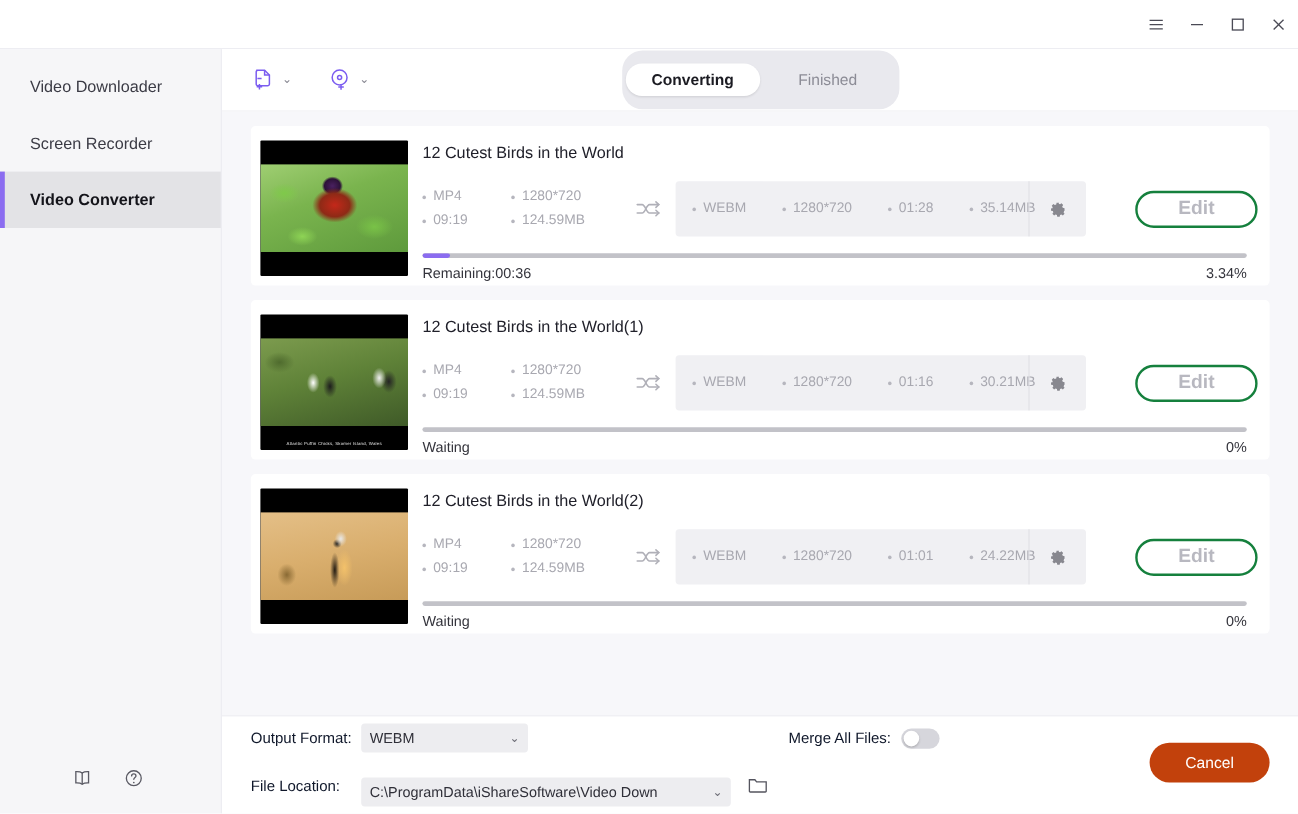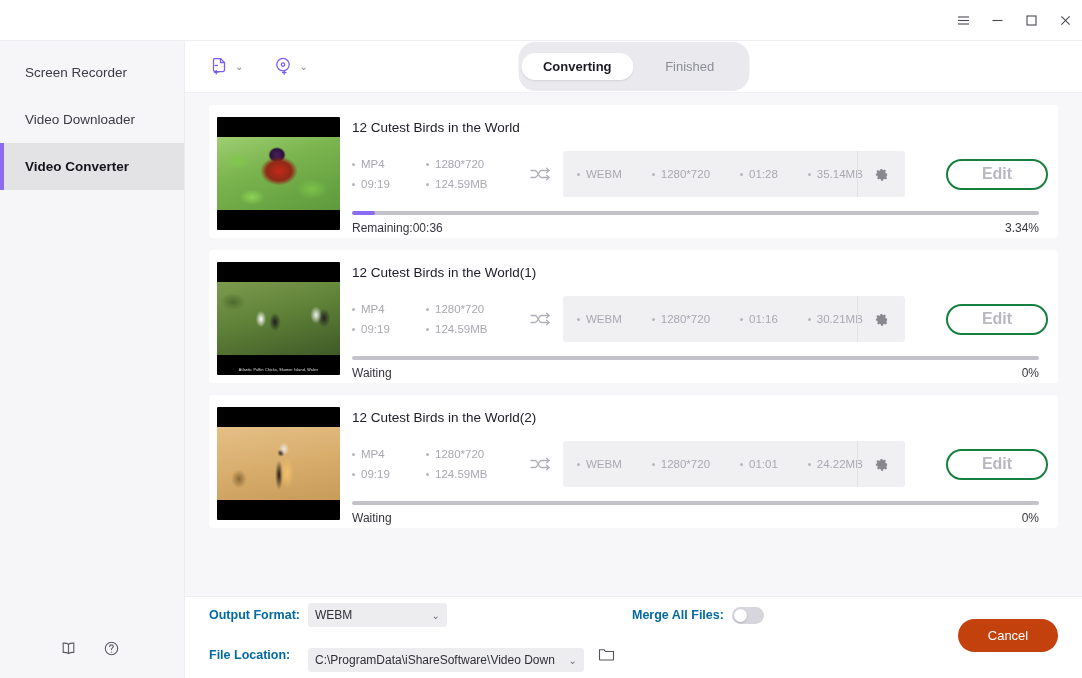--- a/index.html
+++ b/index.html
@@ -257,36 +257,36 @@
     padding: 0 24px;
     position: relative;
   }
   .bb-grid {
     display: grid;
     grid-template-columns: auto auto auto auto;
     row-gap: 10px; column-gap: 0;
     align-items: center;
   }
   .bb-label {
-    font-size: 12.5px; color: #0369a1;
-    margin-right: 8px; white-space: nowrap; font-weight: bold;
+    font-size: 12.5px; color: #0f172a;
+    margin-right: 8px; white-space: nowrap;
   }
   .select {
     height: 24px;
     background: #ededf0;
     border: none; border-radius: 3px;
     display: flex; align-items: center;
     padding: 0 7px;
     font-size: 12px; color: #2f2f38;
     position: relative;
   }
   .select .val { flex: 1; white-space: nowrap; overflow: hidden; }
   .select .chev { color: #6d6d76; font-size: 10px; margin-left: 8px; }
   .sel-format { width: 139px; }
-  .sel-loc { width: 276px; margin-top: 11px; }
+  .sel-loc { width: 308px; margin-top: 11px; }
   .merge-wrap { display: flex; align-items: center; margin-left: 48px; }
   .toggle {
     width: 32px; height: 17px;
     background: #d6d6dc;
     border-radius: 9px;
     position: relative;
   }
   .toggle .knob {
     position: absolute; left: 2px; top: 2px;
     width: 13px; height: 13px; border-radius: 50%;
@@ -340,24 +340,24 @@
             </g>
           </svg>
       </div>
     </div>
   </div>
 
   <div class="body">
 
     <div class="sidebar">
       <div class="nav-item">
+        <span>Video Downloader</span>
+      </div>
+      <div class="nav-item">
         <span>Screen Recorder</span>
-      </div>
-      <div class="nav-item">
-        <span>Video Downloader</span>
       </div>
       <div class="nav-item active">
         <span>Video Converter</span>
       </div>
       <div class="sidebar-spacer"></div>
       <div class="sidebar-foot">
         <span>
           <svg width="17" height="17" viewBox="0 0 17 17" fill="none" stroke="currentColor" stroke-width="1.1">
             <path d="M8.5 4.2C7.2 3.2 5.4 3 3.2 3.1v9.3c2.2-.1 4 .1 5.3 1.1 1.3-1 3.1-1.2 5.3-1.1V3.1c-2.2-.1-4 .1-5.3 1.1z"></path>
             <line x1="8.5" y1="4.2" x2="8.5" y2="13.5"></line>

